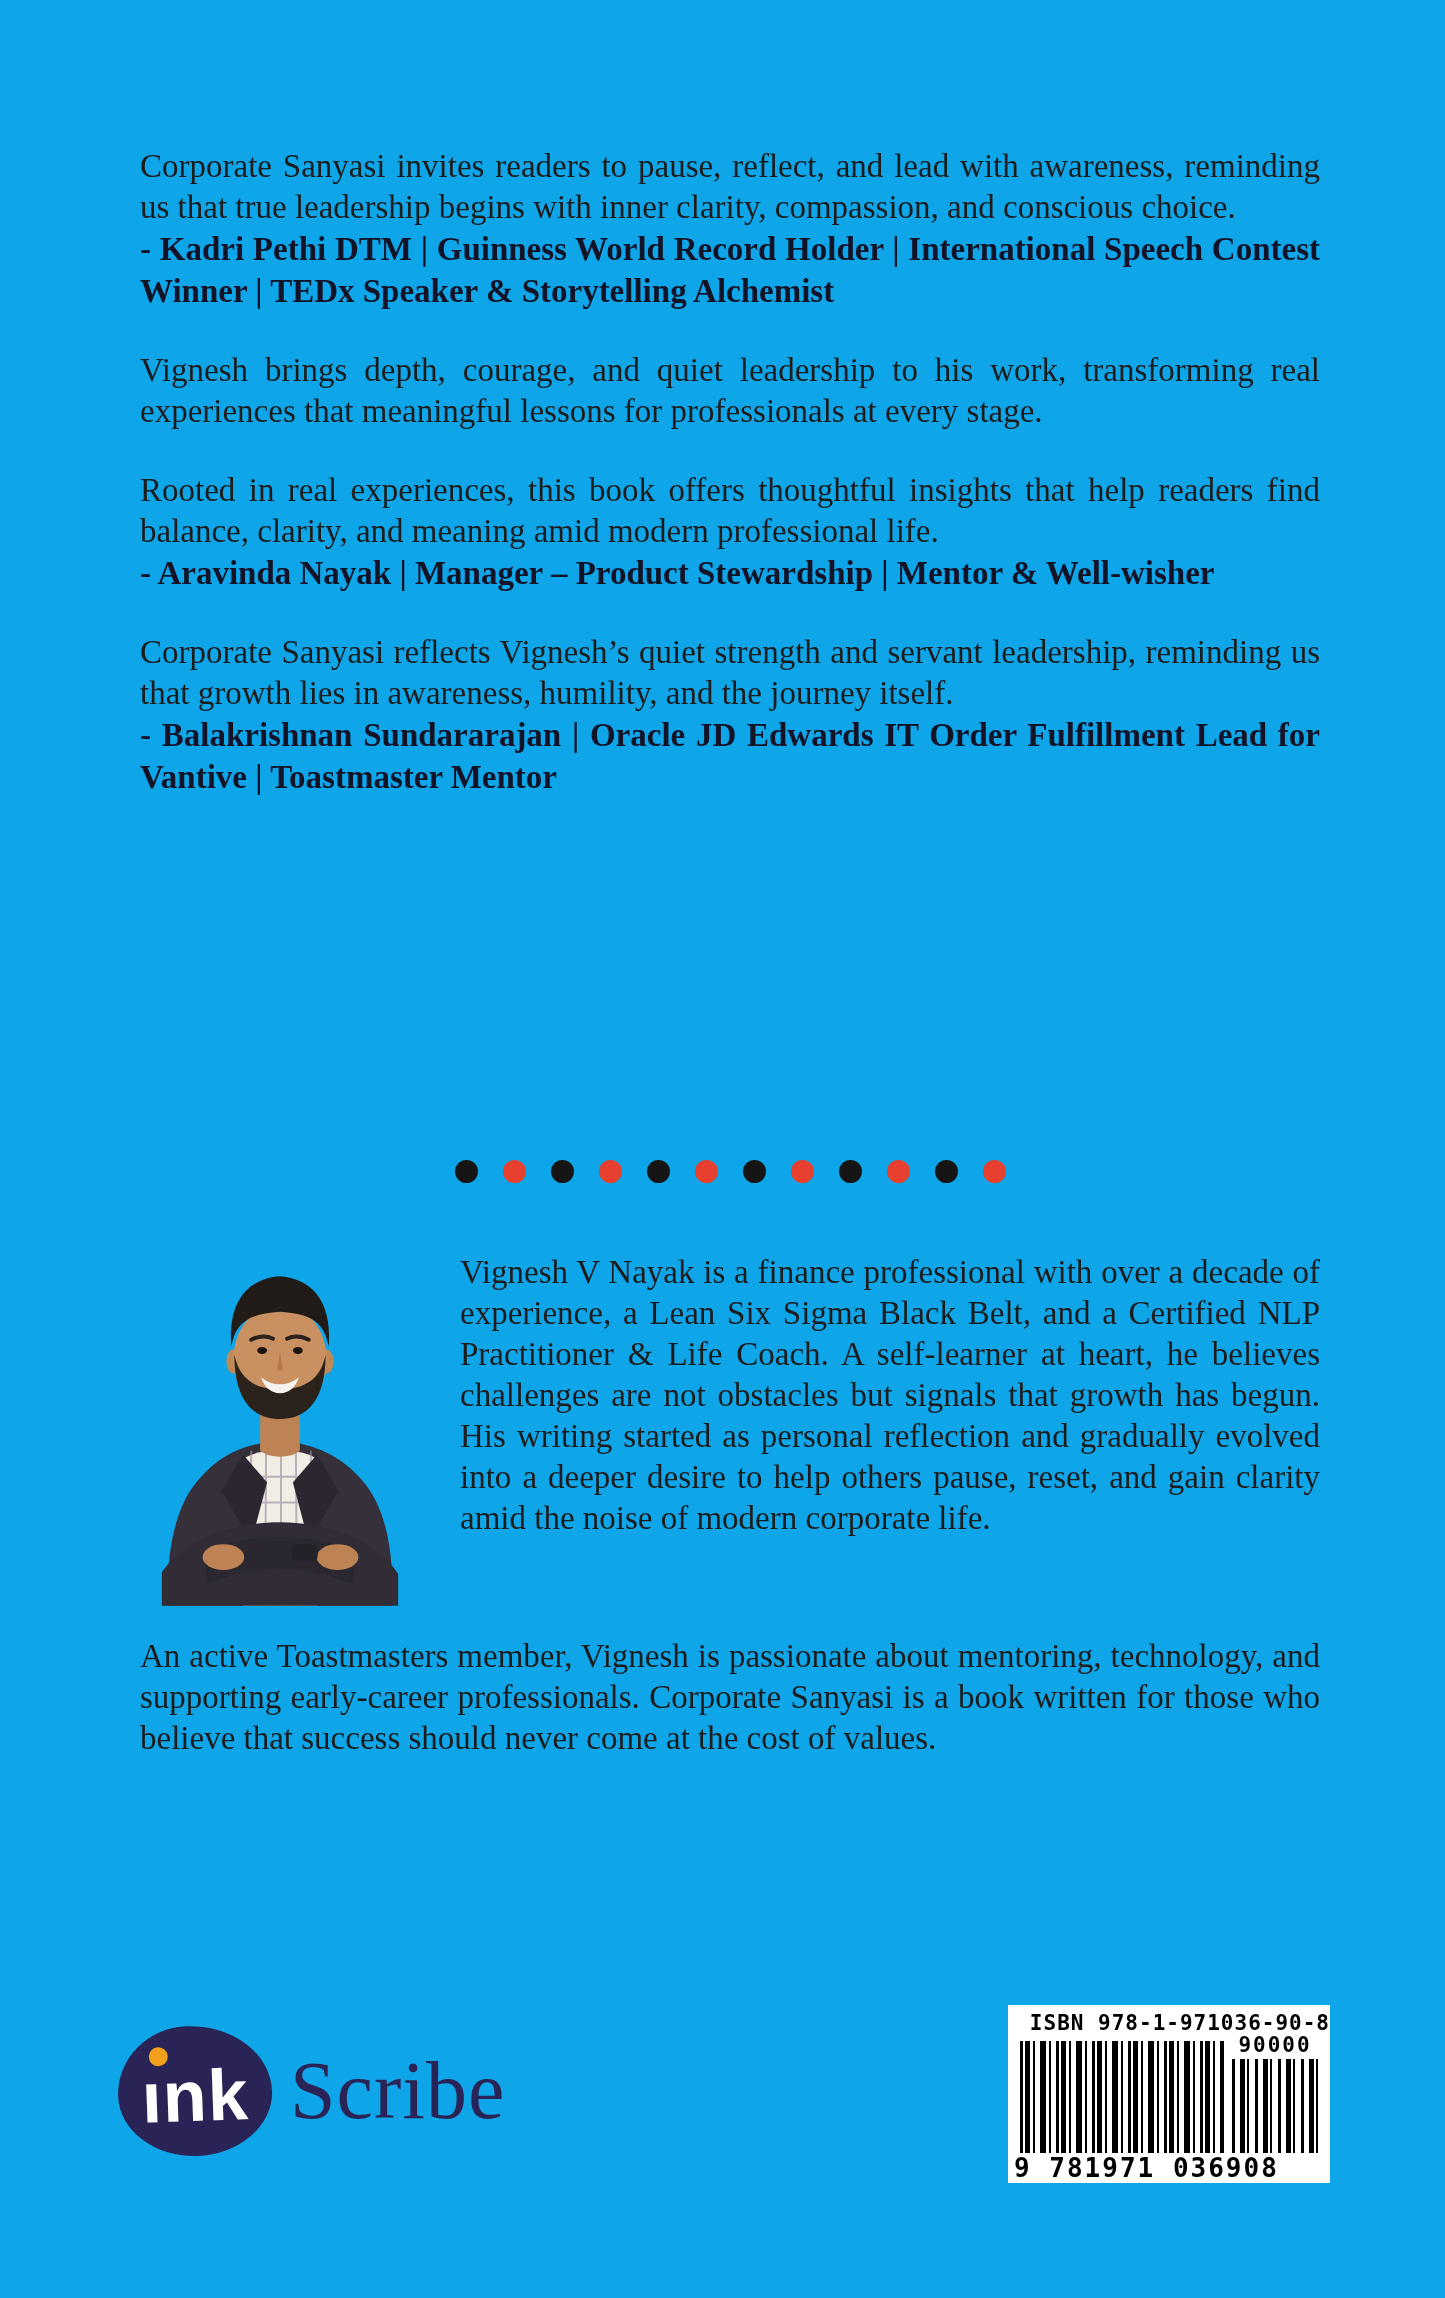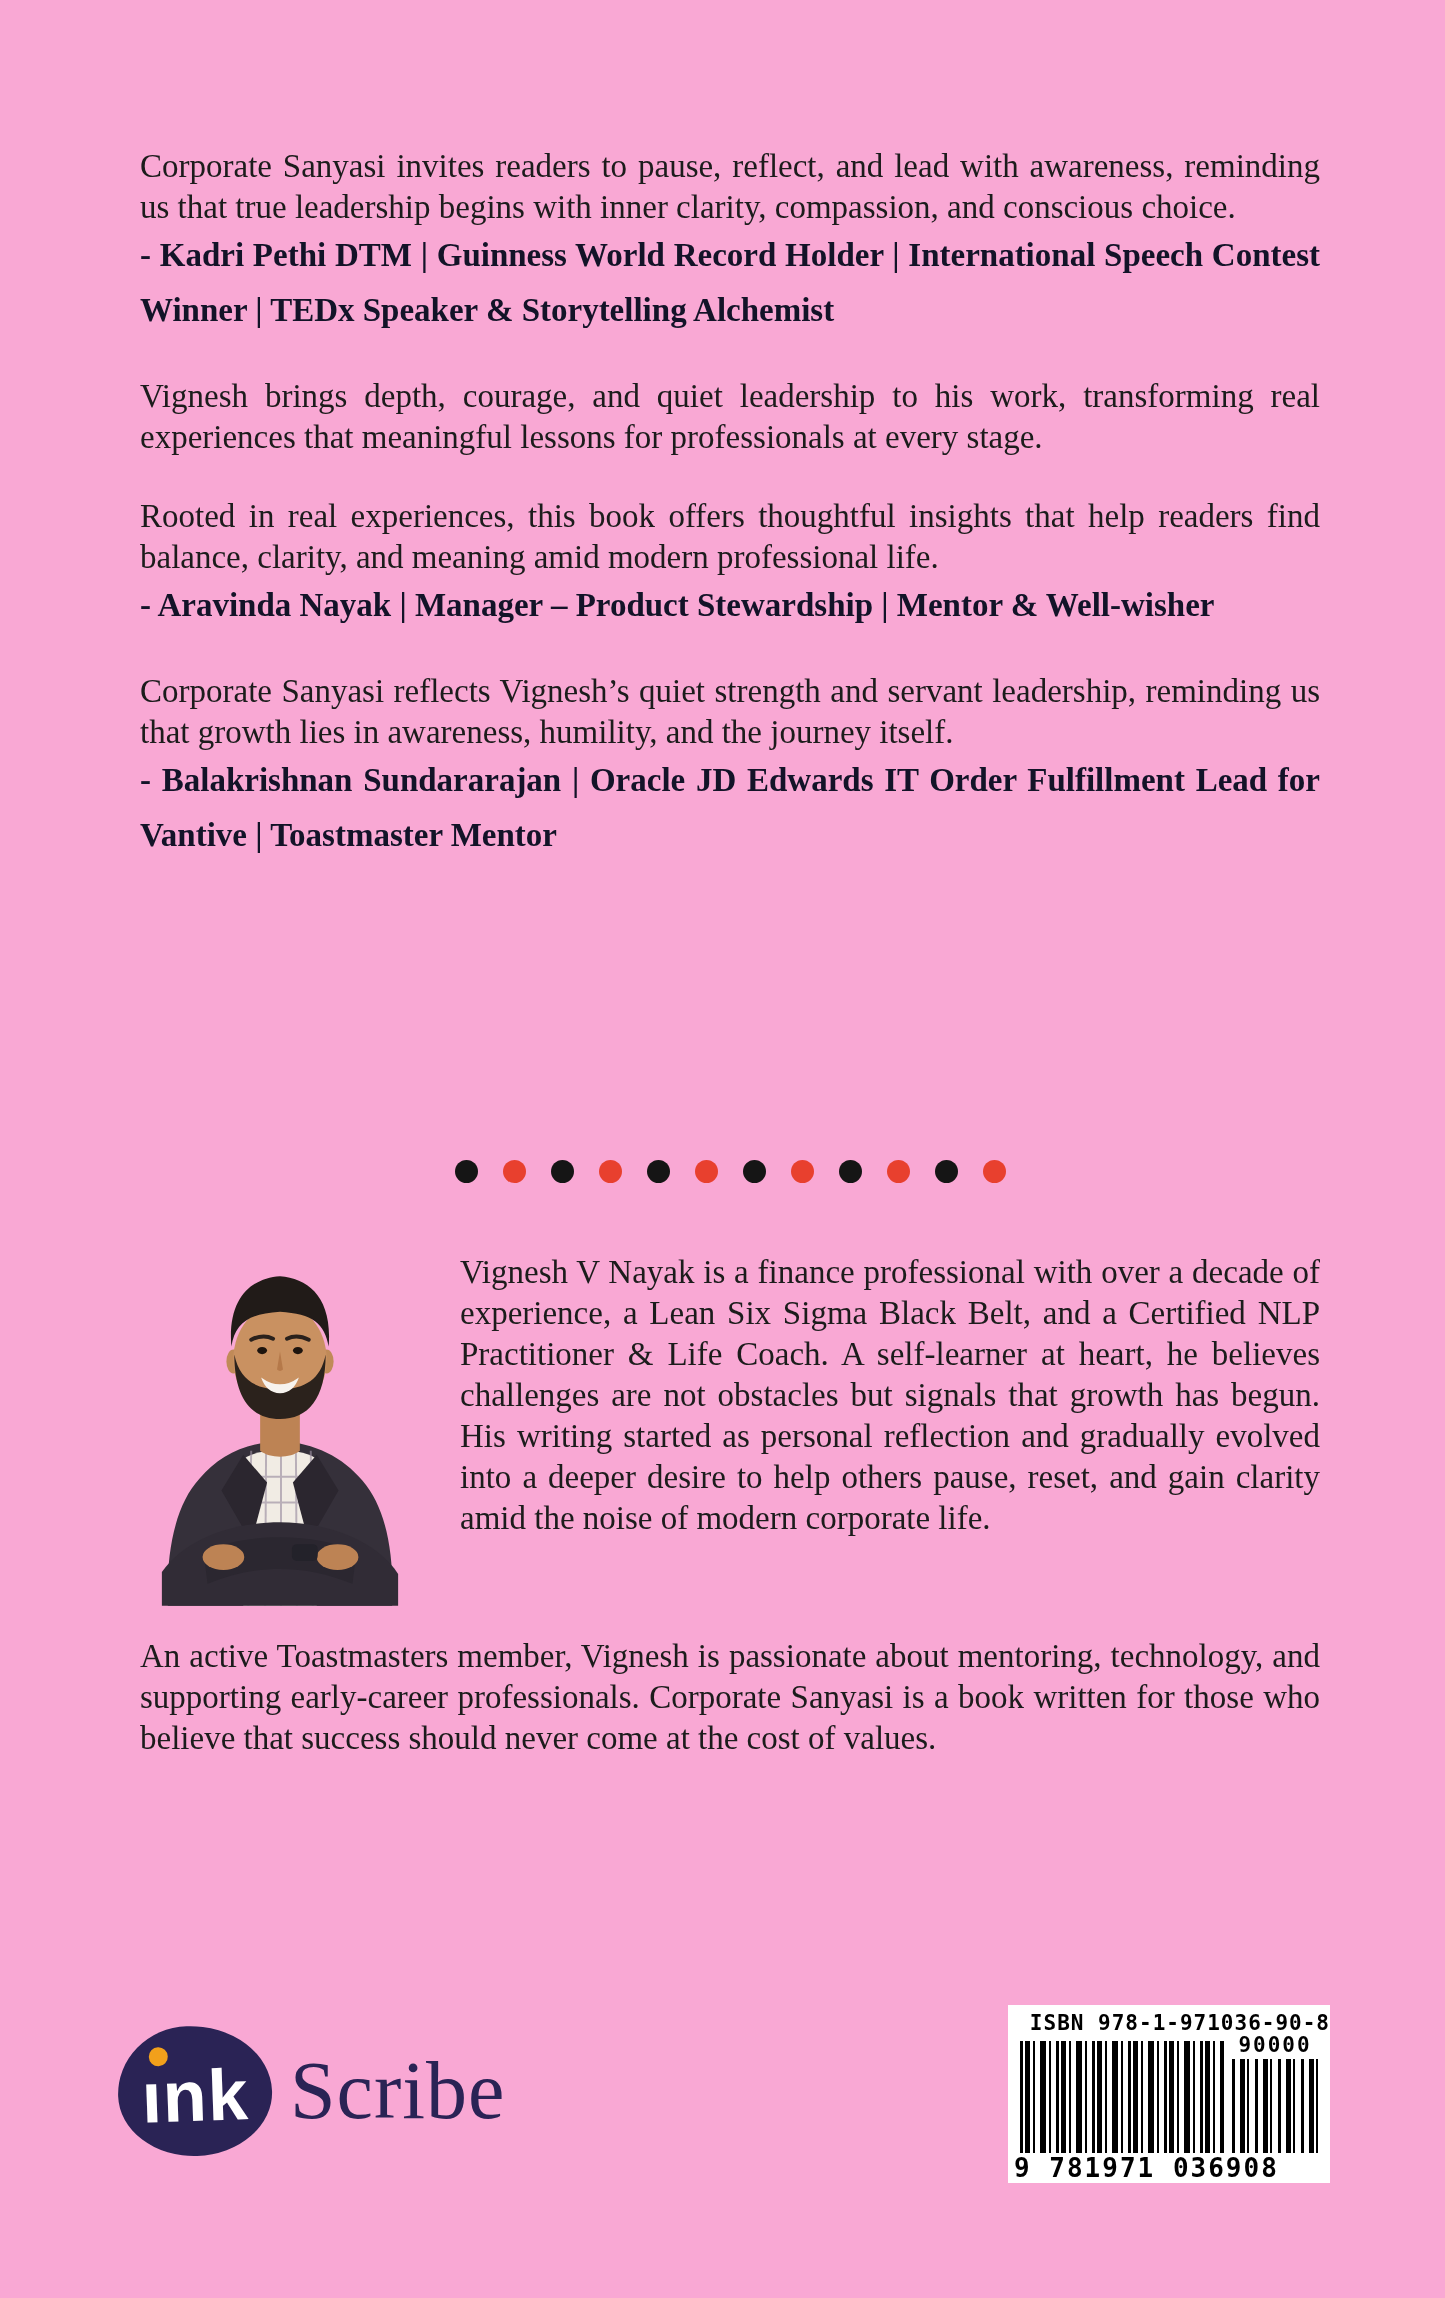--- a/index.html
+++ b/index.html
@@ -1,38 +1,38 @@
 <!DOCTYPE html>
 <html><head>
 <meta charset="utf-8">
 <style>
   html, body { margin: 0; padding: 0; }
   .page {
     position: relative;
     width: 1445px;
     height: 2298px;
-    background: #f9a8d4;
+    background: #0ea5e9;
     font-family: "Liberation Serif", "DejaVu Serif", serif;
     color: #1b1b1b;
     overflow: hidden;
   }
   .quotes-section {
     position: absolute;
     left: 140px; top: 146px; width: 1180px;
   }
   .quote-block { margin-bottom: 38px; }
   .quote-text {
     font-size: 33px;
     line-height: 41px;
     text-align: justify;
     color: #1c1c1c;
   }
   .quote-attr {
     font-size: 33px;
-    line-height: 55px;
+    line-height: 42px;
     text-align: justify;
     font-weight: bold;
     color: #131328;
   }
   .dots-divider {
     position: absolute;
     left: 140px; top: 1160px; width: 1180px;
     display: flex;
     justify-content: center;
     gap: 25px;

